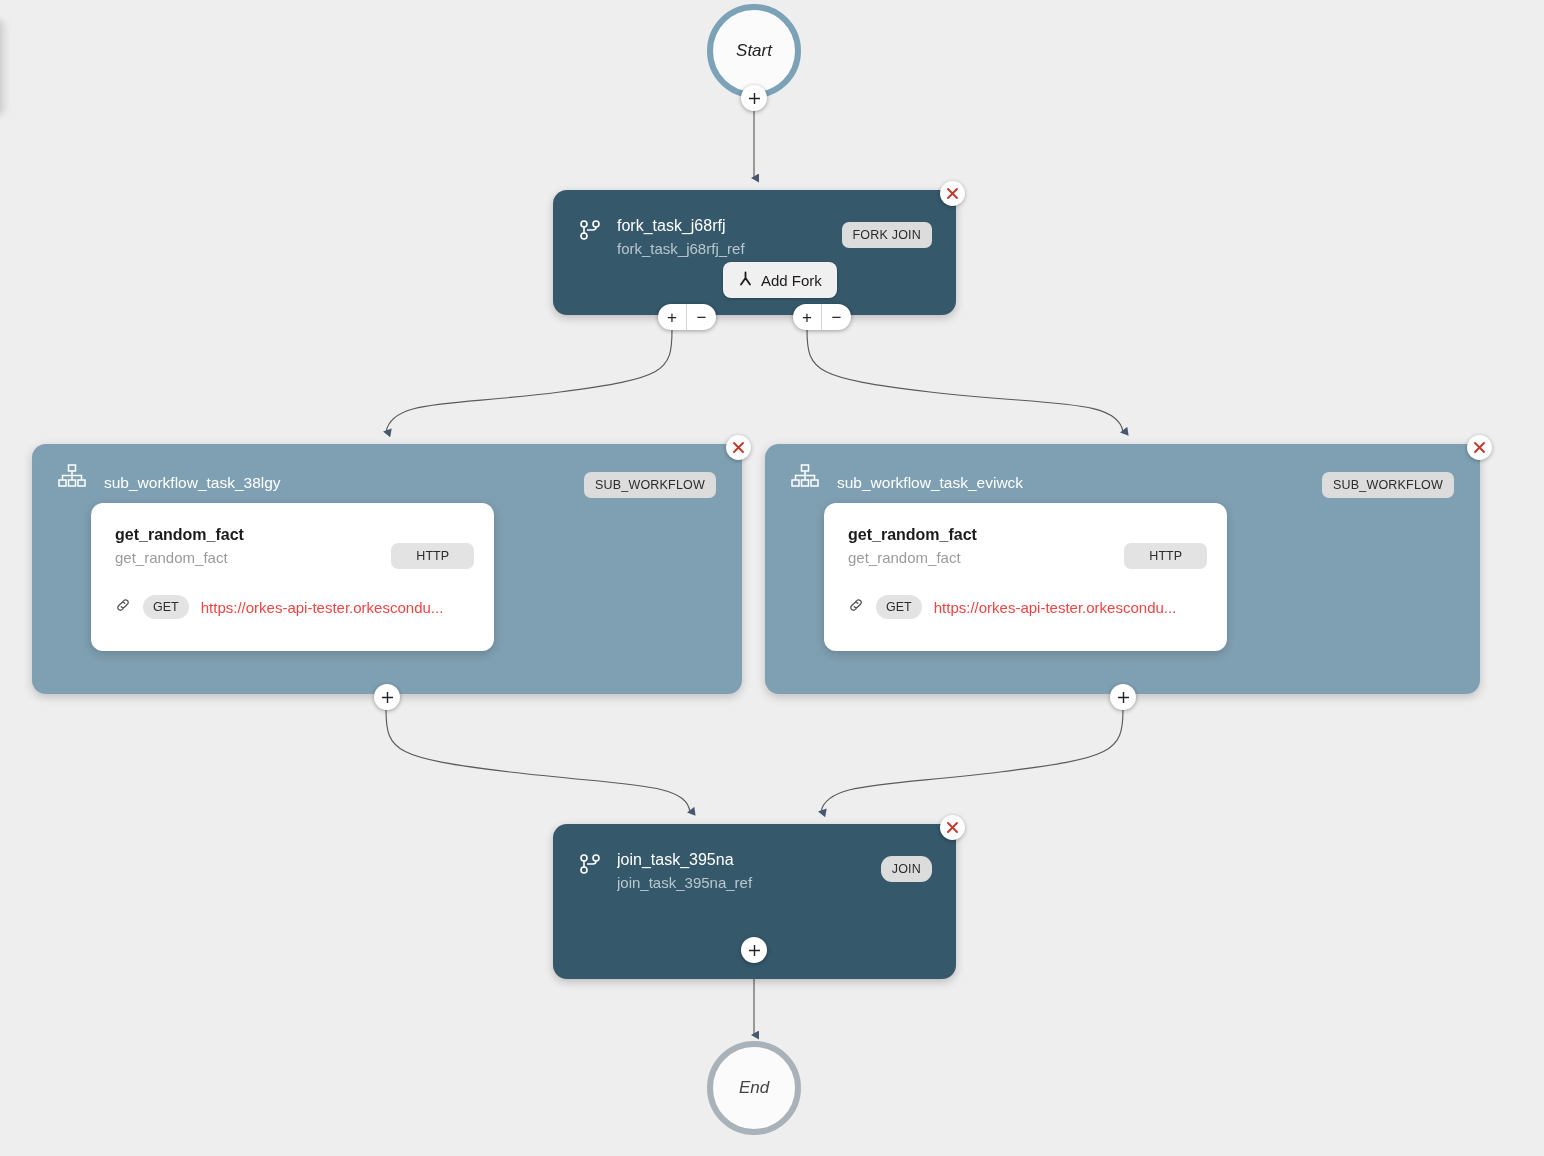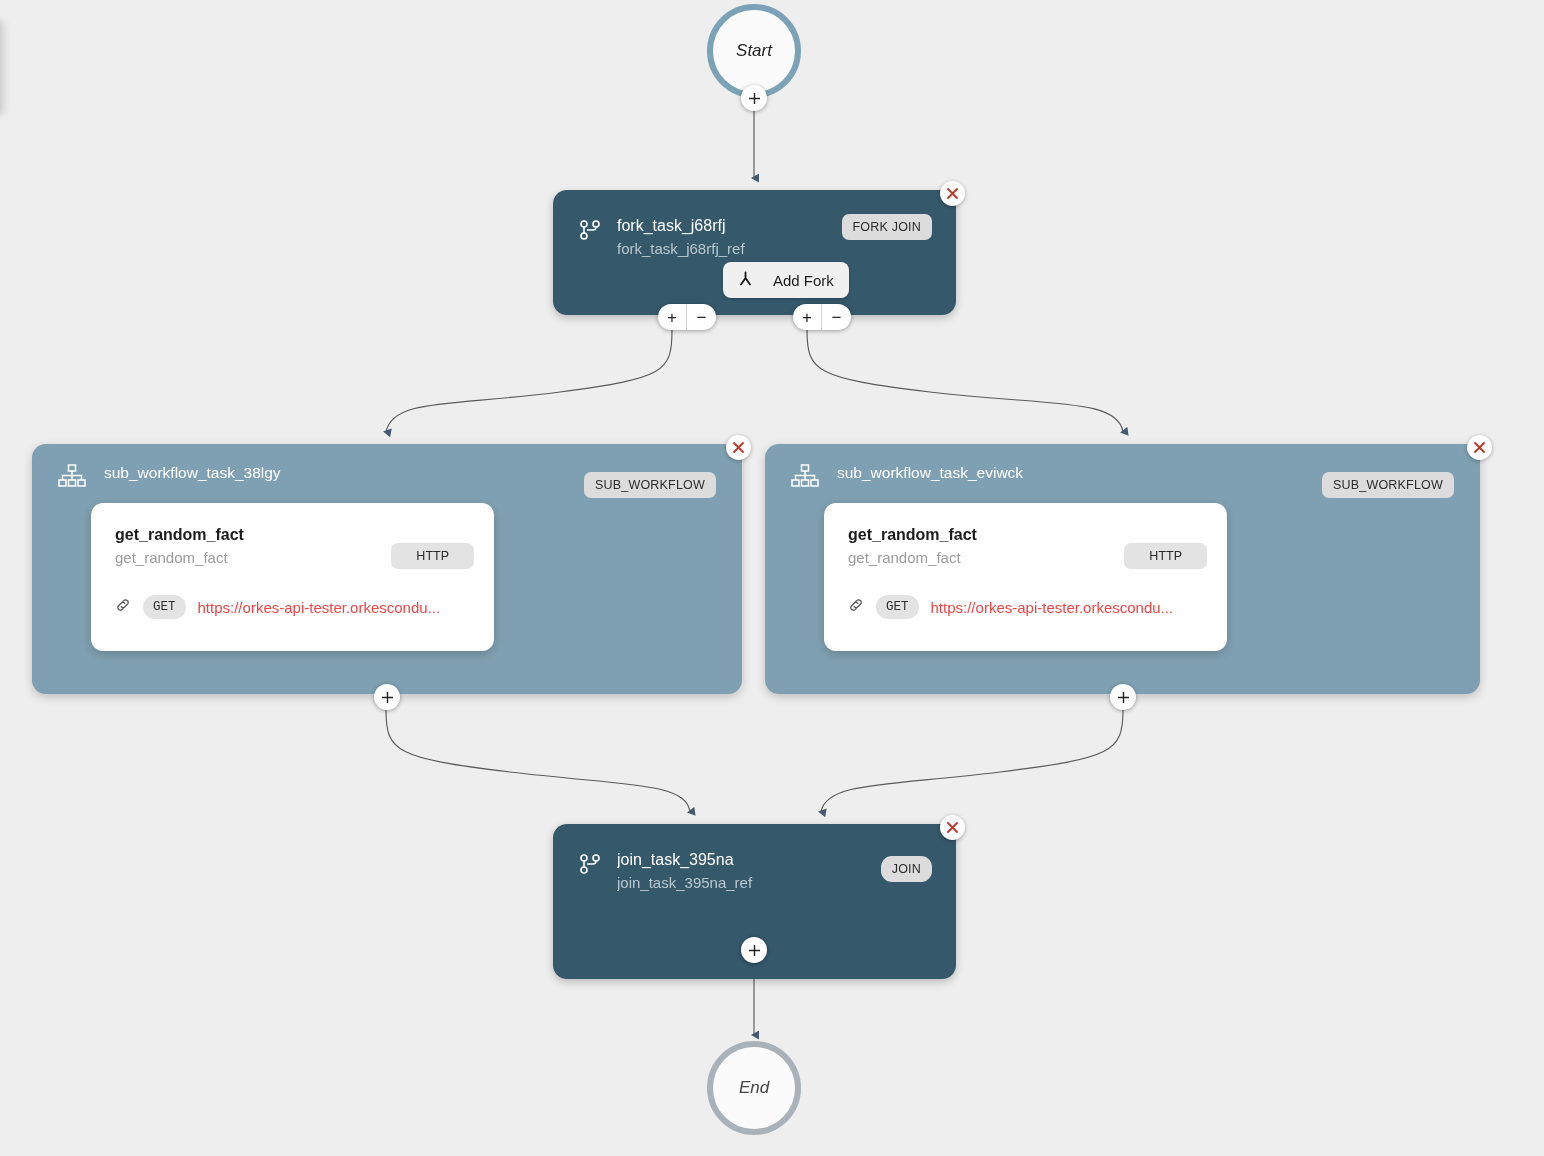--- a/index.html
+++ b/index.html
@@ -77,27 +77,27 @@
   .badge {
     position: absolute;
     background: #dcdcdc;
     color: #2b2b2b;
     border-radius: 7px;
     font-size: 12.5px;
     letter-spacing: .2px;
     padding: 6px 11px;
     white-space: nowrap;
   }
-  .badge-fork { top: 24px; right: 24px; }
+  .badge-fork { top: 32px; right: 24px; }
   .badge-join { top: 32px; right: 24px; border-radius: 11px; }
   .badge-sub  { top: 28px; right: 26px; }
 
   
   .sub-head {
-    display: flex; align-items: flex-start;
+    display: flex; align-items: flex-end;
     padding: 20px 8px 0 26px;
   }
   .sub-head .node-icon { margin-right: 18px; margin-top: 0; }
   .sub-title { font-size: 15.5px; color: #ffffff; }
 
   
   .card {
     position: absolute;
     background: #ffffff;
     border-radius: 12px;
@@ -118,31 +118,30 @@
   }
   .card-url {
     display: flex; align-items: center;
     padding: 0 20px 0 24px;
     margin-top: 26px;
   }
   .verb {
     background: #e3e3e3; color: #2b2b2b;
     border-radius: 12px; font-size: 12.5px; padding: 5px 10px;
     margin: 0 12px 0 12px;
-    font-family: Liberation Mono, monospace;
   }
   .url {
     color: #ef4444; font-size: 15px;
     white-space: nowrap; overflow: hidden; text-overflow: ellipsis;
   }
 
   
   .add-fork {
     position: absolute;
-    display: inline-flex; align-items: center; gap: 20px;
+    display: inline-flex; align-items: center; gap: 8px;
     background: #f0f0f0;
     border: none; border-radius: 8px;
     padding: 9px 15px;
     font-size: 15px; color: #1b1b1b;
     font-family: "Liberation Sans", sans-serif;
     box-shadow: 0 1px 3px rgba(0,0,0,0.25);
     cursor: pointer;
   }
 
   

